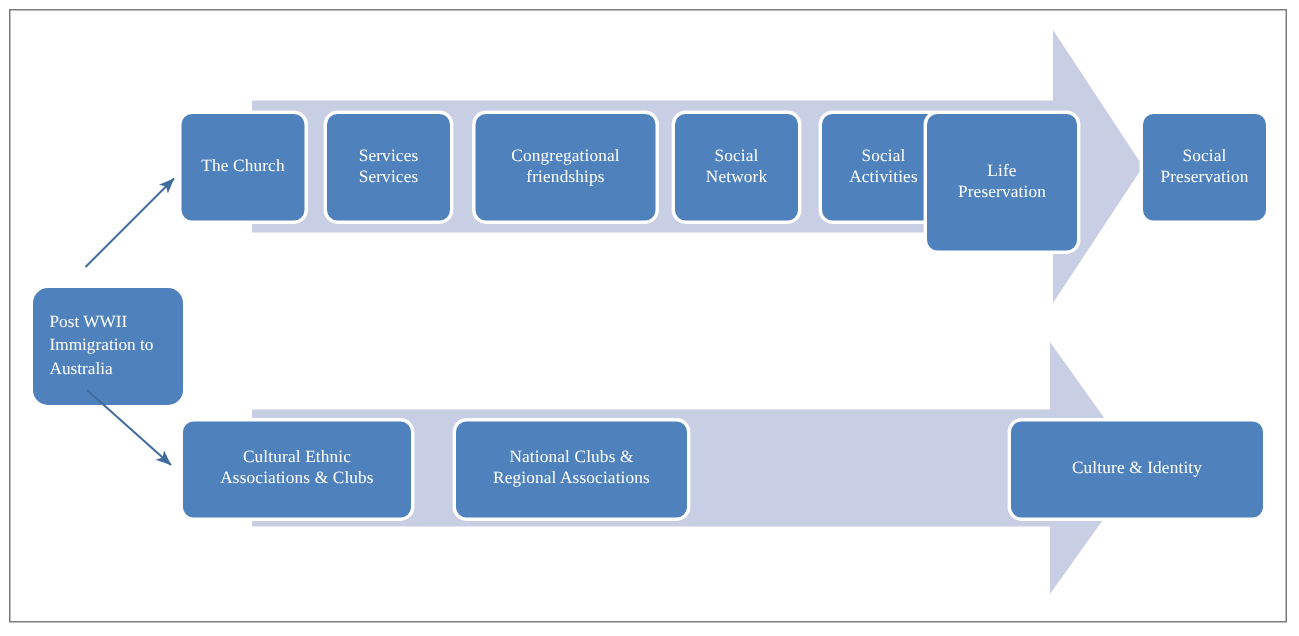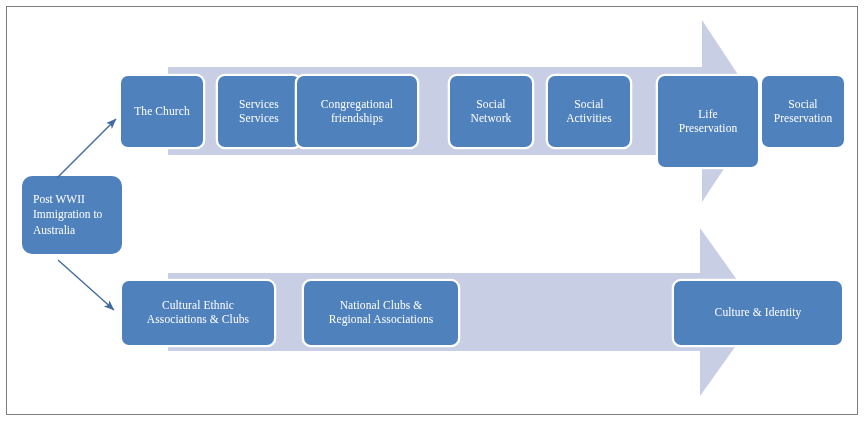--- a/index.html
+++ b/index.html
@@ -29,21 +29,21 @@
         letter-spacing:.1px;
         box-shadow:0 0 0 .3px rgba(255,255,255,.9);
         padding:2px 4px;
   }
   .node span{display:block;}
 
   
   #source{position:absolute;background:#4F81BD;border:none;border-radius:10px;
           color:#fff;display:flex;align-items:center;justify-content:flex-start;
           text-align:left;font-size:11.5px;line-height:1.32;padding:0 0 0 11px;
-          box-sizing:border-box;}
+          box-sizing:border-box;margin-top:16px;}
 
   .thin-arrow{position:absolute;}
   .thin-arrow svg{display:block;overflow:visible;}
 </style>
 </head>
 <body>
 
 <div id="canvas">
 
   <div id="frame"></div>
@@ -96,42 +96,42 @@
     </div>
   </div>
 
   <div class="node" style="left:216px;top:74px;width:86px;height:75px;">
     <div>
       <span>Services</span>
       <span>Services</span>
     </div>
   </div>
 
-  <div class="node" style="left:295px;top:74px;width:124px;height:75px;">
+  <div class="node" style="left:315px;top:74px;width:124px;height:75px;">
     <div>
       <span>Congregational</span>
       <span>friendships</span>
     </div>
   </div>
 
   <div class="node" style="left:448px;top:74px;width:86px;height:75px;">
     <div>
       <span>Social</span>
       <span>Network</span>
     </div>
   </div>
 
   <div class="node" style="left:546px;top:74px;width:86px;height:75px;">
     <div>
       <span>Social</span>
       <span>Activities</span>
     </div>
   </div>
 
-  <div class="node" style="left:656px;top:74px;width:104px;height:95px;text-align:center;">
+  <div class="node" style="left:616px;top:74px;width:104px;height:95px;text-align:center;">
     <div>
       <span>Life</span>
       <span>Preservation</span>
     </div>
   </div>
 
   <div class="node" style="left:760px;top:74px;width:86px;height:75px;">
     <div>
       <span>Social</span>
       <span>Preservation</span>

